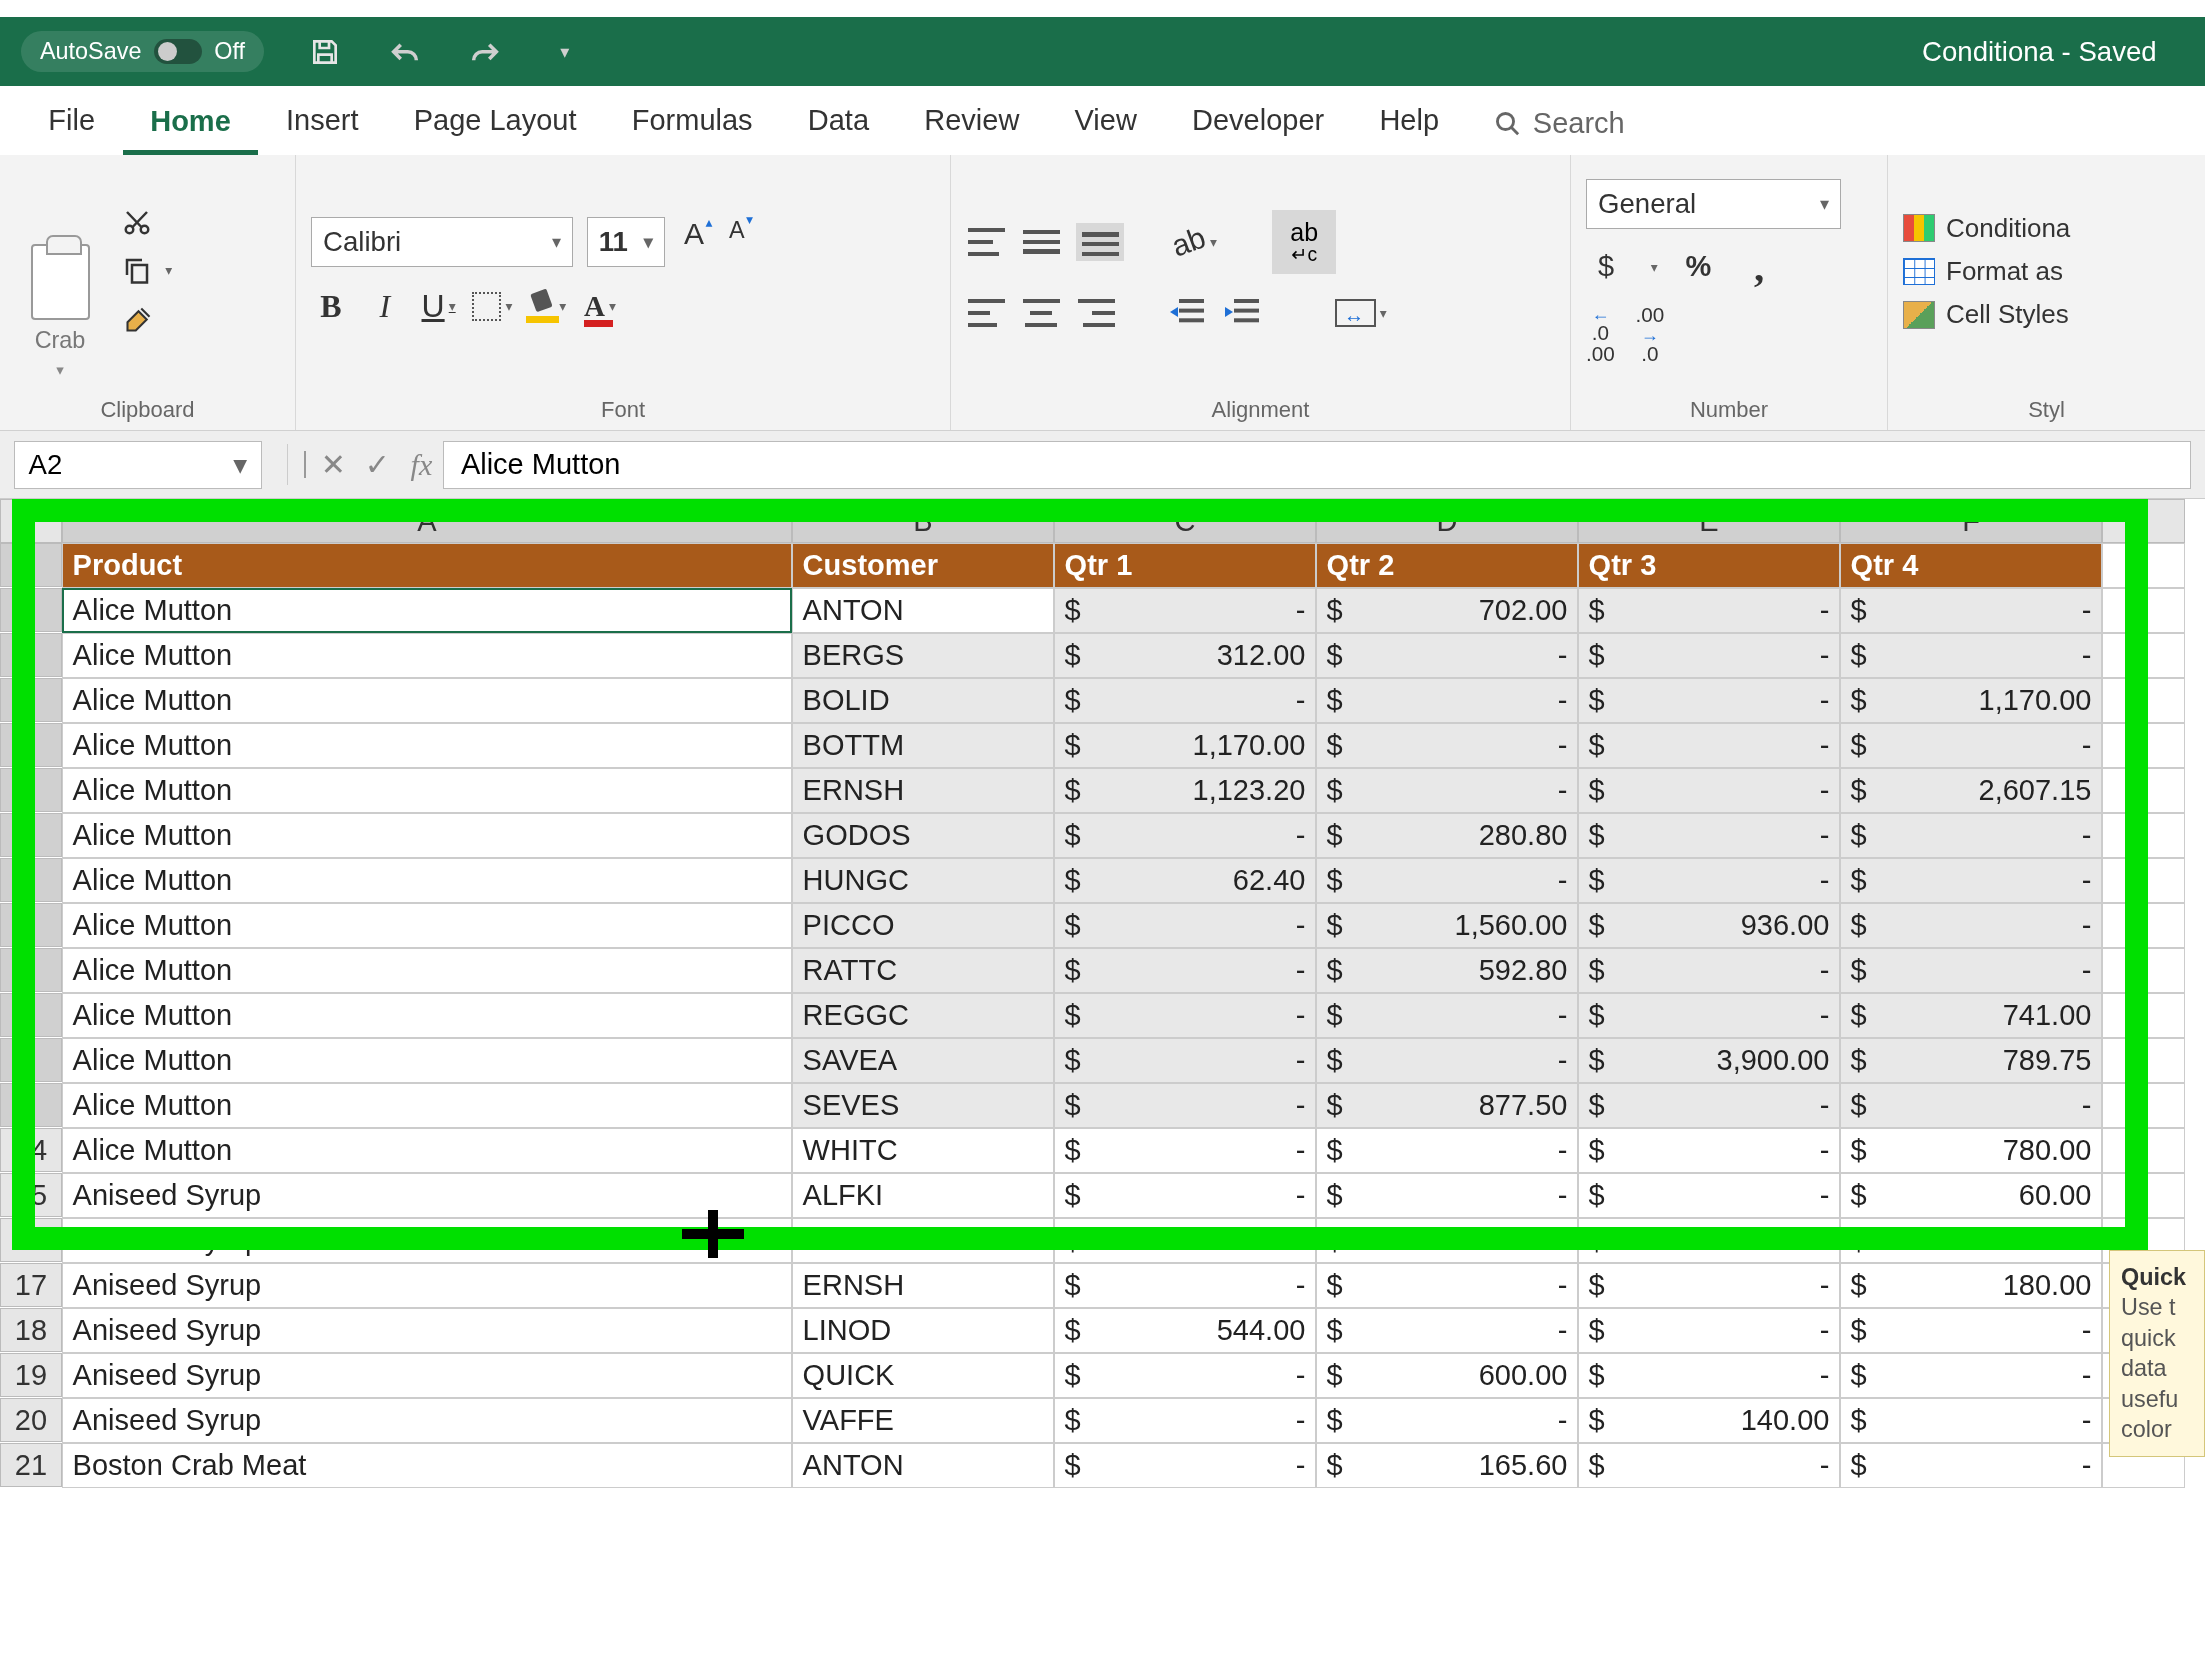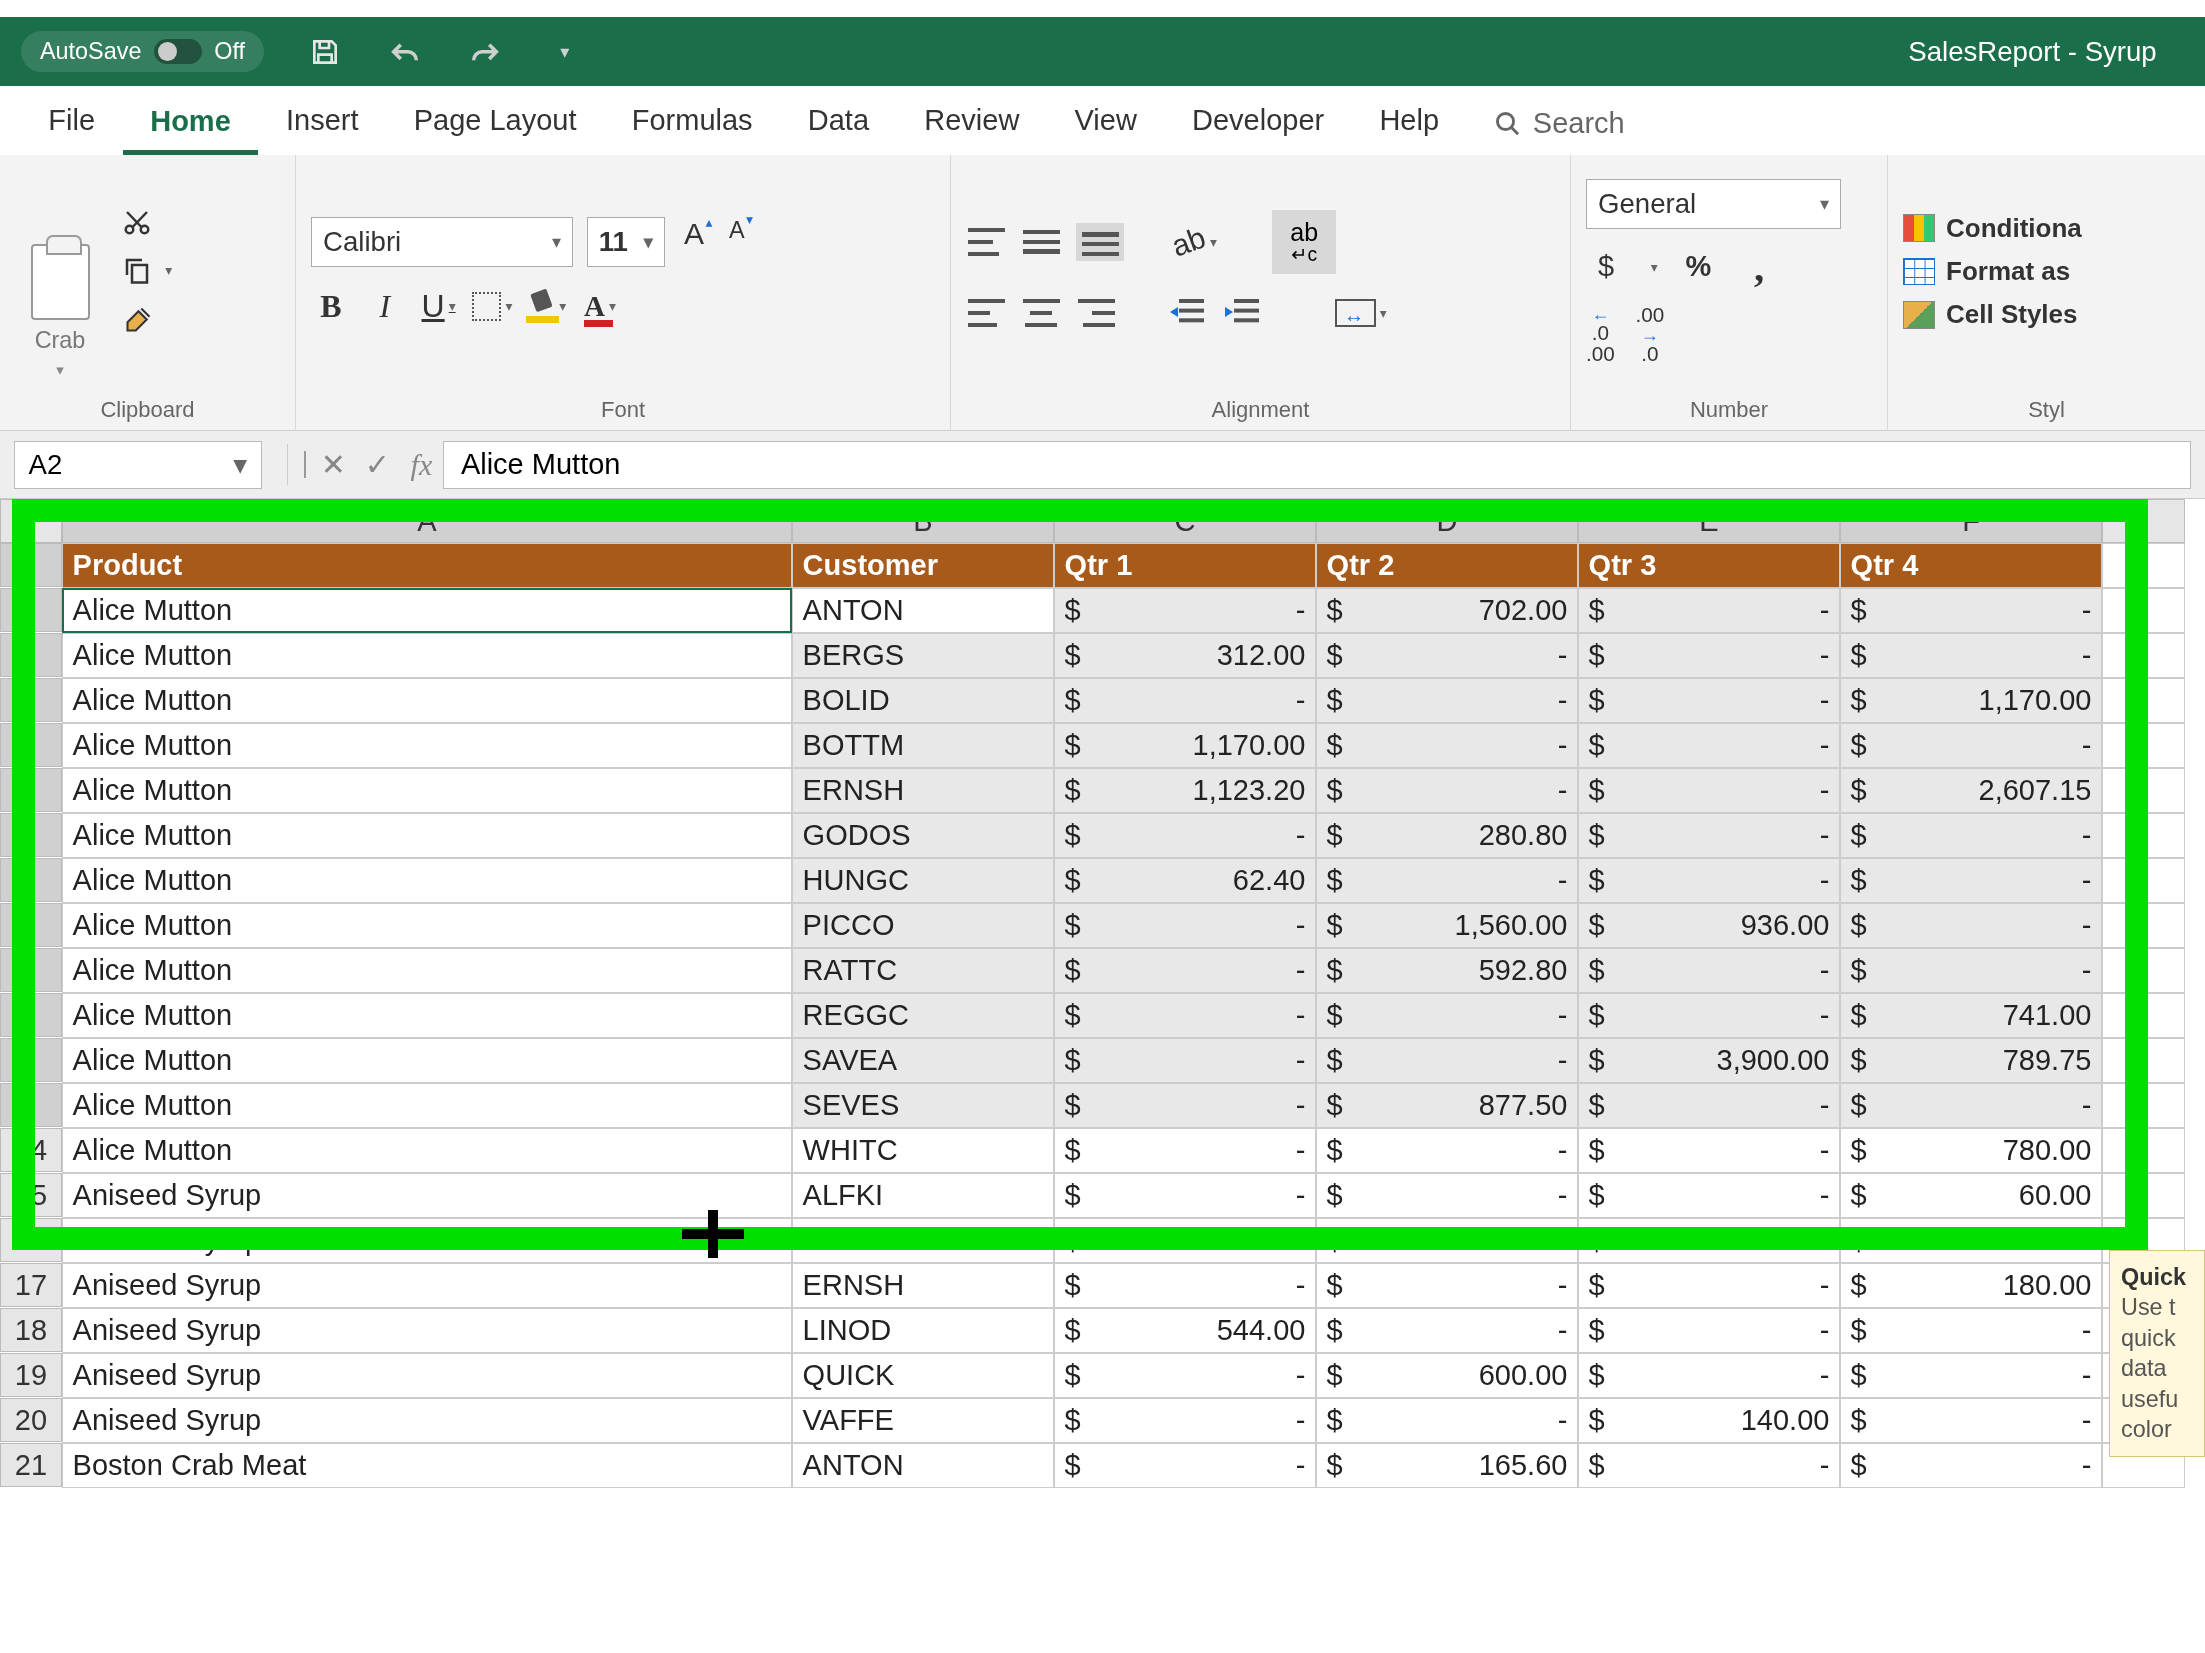--- a/index.html
+++ b/index.html
@@ -78,21 +78,21 @@
 .num-combo { width:255px; }
 .num-row { display:flex; gap:20.7px; align-items:center; font-size:29px; color:#333; }
 .acct-ic::before { content:'$'; }
 .pct-ic::before { content:'%'; font-weight:700; }
 .comma-ic::before { content:','; font-size:41px; font-weight:700; font-family:Georgia,serif; }
 .dec-ic { font-size:20.7px; display:flex; flex-direction:column; align-items:center; color:#333; line-height:1; }
 .dec-ic .arr { color:#1e6fd6; font-size:18px; }
 
 
 .styles-body { display:flex; flex-direction:column; gap:12.4px; height:214px; justify-content:center; padding-right:0; }
-.style-item { display:flex; gap:11px; align-items:center; font-size:26px; color:#333; white-space:nowrap;font-weight:bold; }
+.style-item { display:flex; gap:11px; align-items:center; font-size:26px; color:#333; white-space:nowrap; }
 .cf-ic { width:32px; height:27.6px; background:linear-gradient(90deg,#e74c3c 33%,#f6c400 33% 66%,#2ecc71 66%); border:1.4px solid #888;}
 .tbl-ic { width:32px; height:27.6px; background:#fff; border:1.4px solid #1e6fd6; background-image:linear-gradient(#1e6fd6 1.4px,transparent 1.4px),linear-gradient(90deg,#1e6fd6 1.4px,transparent 1.4px); background-size:10.3px 9px; }
 .cs-ic { width:32px; height:27.6px; border:1.4px solid #888; background:linear-gradient(135deg,#e8b04a 50%, #5aa05a 50%); }
 
 
 .fbar { height:68px; background:#eee; display:flex; align-items:center; border-bottom:1.4px solid #ccc; }
 .namebox { width:248px; height:48px; background:#fff; border:1.4px solid #bbb; margin:0 13.8px; display:flex; align-items:center; padding:0 13.8px; font-size:27.6px; }
 .namebox .caret { margin-left:auto; color:#666; }
 .fbar-sep { width:1.4px; height:41px; background:#ccc; margin:0 11px; }
 .fbar-btn { font-size:30px; color:#888; width:44px; text-align:center; }
@@ -148,21 +148,21 @@
           <path d="M9 3L4 8l5 5M4 8h10a6 6 0 016 6"></path>
         </svg>
     </div>
     <div class="qat-btn">
       <svg width="34" height="27.6" viewBox="0 0 24 16" fill="none" stroke="#cfcfcf" stroke-width="2.5">
           <path d="M15 3l5 5-5 5M20 8H10a6 6 0 00-6 6"></path>
         </svg>
     </div>
     <div class="qat-btn" style="font-size:18px;color:#cfcfcf;">▾</div>
   </div>
-  <div class="doc-title">SalesReport  -  Syrup</div>
+  <div class="doc-title">Conditiona  -  Saved</div>
 </div>
 
 <div class="ribbon-tabs">
   <div class="tab">File</div>
   <div class="tab active">Home</div>
   <div class="tab">Insert</div>
   <div class="tab">Page Layout</div>
   <div class="tab">Formulas</div>
   <div class="tab">Data</div>
   <div class="tab">Review</div>

